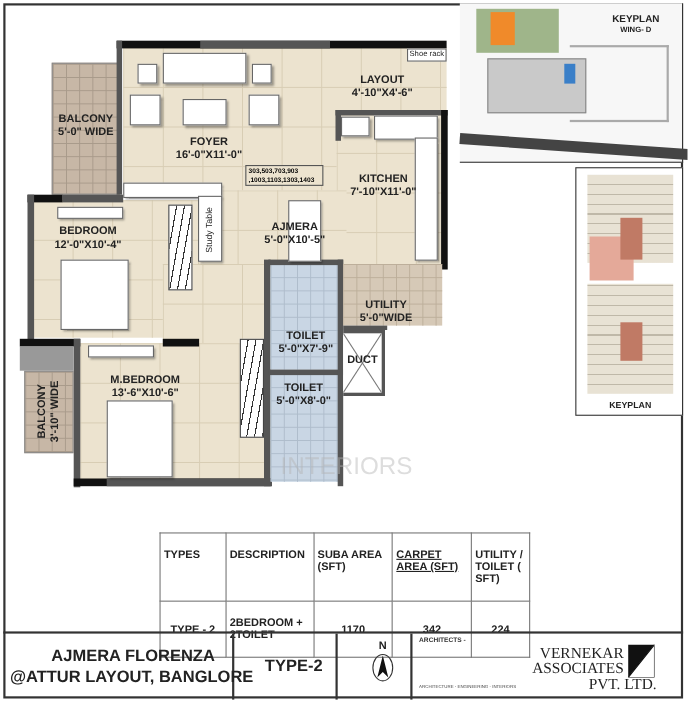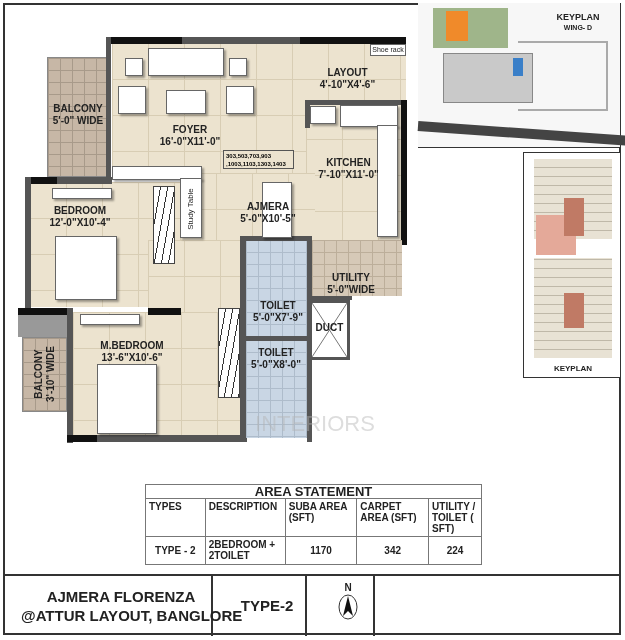--- a/index.html
+++ b/index.html
@@ -9,21 +9,21 @@
   .lbl { position: absolute; font-weight: bold; color: #222; font-size: 10px; line-height: 12px; text-align: center; white-space: nowrap; font-family: "Liberation Sans", sans-serif; }
   .floor { background-color: #ece3cf; background-image: linear-gradient(#d8cdb4 1px, transparent 1px), linear-gradient(90deg, #d8cdb4 1px, transparent 1px); background-size: 36px 36px; }
   .balc { background-color: #c7b7a6; background-image: linear-gradient(#a89a8a 1px, transparent 1px), linear-gradient(90deg, #a89a8a 1px, transparent 1px); background-size: 12px 12px; }
   .toil { background-color: #c9d6e4; background-image: linear-gradient(#aebccb 1px, transparent 1px), linear-gradient(90deg, #aebccb 1px, transparent 1px); background-size: 12px 12px; }
   .util { background-color: #d6c9b7; background-image: linear-gradient(#bcae9a 1px, transparent 1px), linear-gradient(90deg, #bcae9a 1px, transparent 1px); background-size: 12px 12px; }
   .wall { position: absolute; background: #555; }
   .wallb { position: absolute; background: #111; }
   .furn { position: absolute; background: #fff; border: 1px solid #666; box-shadow: 2px 2px 2px rgba(0,0,0,0.35); }
   .wardrobe { position: absolute; background: #fff; border: 1px solid #444; background-image: repeating-linear-gradient(100deg, transparent 0 6px, #333 6px 7px); }
   table.area { border-collapse: collapse; position: absolute; left: 145px; top: 484px; width: 337px; font-family: "Liberation Sans", sans-serif; }
-  table.area td { border: 1px solid #777; font-weight: bold; font-size: 10px; color: #222; padding: 2px 3px; vertical-align: top; line-height: 11px; }
+  table.area td { border: 1px solid #777; font-weight: bold; font-size: 10px; color: #222; padding: 14px 3px; vertical-align: top; line-height: 11px; }
   table.area td.title { font-size: 13px; text-align: center; padding: 1px; }
   table.area td.val { text-align: center; vertical-align: middle; }
   .bottom { position: absolute; left: 3px; top: 574px; width: 618px; height: 62px; border-top: 2px solid #333; }
   .bcell { position: absolute; top: 0; height: 60px; border-right: 2px solid #333; }
 </style>
 </head>
 <body>
 
 <div class="frame"></div>
 
@@ -166,48 +166,56 @@
   <div class="abs" style="left:10px;top:6px;width:78px;height:80px;background:repeating-linear-gradient(0deg,#e8e2d4 0 8px,#bfb8a8 8px 9px);"></div>
   <div class="abs" style="left:12px;top:62px;width:40px;height:40px;background:#e4a999;"></div>
   <div class="abs" style="left:40px;top:45px;width:20px;height:38px;background:#c07a65;"></div>
   <div class="abs" style="left:10px;top:105px;width:78px;height:100px;background:repeating-linear-gradient(0deg,#e8e2d4 0 8px,#bfb8a8 8px 9px);"></div>
   <div class="abs" style="left:40px;top:140px;width:20px;height:35px;background:#c07a65;"></div>
   <div class="lbl" style="left:0;top:210px;width:98px;font-size:8px;">KEYPLAN</div>
 </div>
 
 <table class="area">
   <tbody>
-      <tr>
-    <td class="title" colspan="5">AREA STATEMENT</td>
-  </tr>
   <tr style="height:36px;">
     <td style="width:60px;">TYPES</td>
     <td style="width:80px;">DESCRIPTION</td>
     <td style="width:72px;">SUBA AREA (SFT)</td>
-    <td style="width:72px;">CARPET AREA (SFT)</td>
+    <td style="width:72px;text-decoration:underline;">CARPET AREA (SFT)</td>
     <td style="width:53px;">UTILITY / TOILET ( SFT)</td>
   </tr>
   <tr style="height:28px;">
     <td class="val">TYPE - 2</td>
     <td>2BEDROOM + 2TOILET</td>
     <td class="val">1170</td>
     <td class="val">342</td>
     <td class="val">224</td>
   </tr>
 </tbody>
   </table>
 
 <div class="bottom">
   <div class="bcell" style="left:0;width:210px;">
     <div class="lbl" style="left:2px;top:12px;width:232px;font-size:15px;line-height:18px;">AJMERA FLORENZA</div>
-    <div class="lbl" style="left:0;top:31px;width:252px;font-size:15px;line-height:18px;text-align:left;padding-left:18px;">@ATTUR LAYOUT, BANGLORE</div>
+    <div class="lbl" style="left:0;top:31px;width:252px;font-size:15px;line-height:18px;text-align:left;padding-left:6px;">@ATTUR LAYOUT, BANGLORE</div>
   </div>
   <div class="bcell" style="left:210px;width:94px;">
     <div class="lbl" style="left:0;top:21px;width:108px;font-size:15px;line-height:18px;">TYPE-2</div>
   </div>
   <div class="bcell" style="left:320px;width:52px;">
     <div class="lbl" style="left:0;top:6px;width:50px;font-size:10px;">N</div>
     <svg class="abs" style="left:14px;top:18px;" width="22" height="26">
       <ellipse cx="11" cy="13" rx="9" ry="12" fill="none" stroke="#333" stroke-width="1"></ellipse>
       <polygon points="11,2 16,22 11,17 6,22" fill="#111"></polygon>
     </svg>
   </div>
+  <div class="abs" style="left:374px;top:0;width:244px;height:60px;">
+    <div class="abs" style="left:4px;top:4px;font-size:6px;font-weight:bold;color:#333;">ARCHITECTS -</div>
+    <div class="abs" style="left:80px;top:12px;width:110px;text-align:right;font-family:'Liberation Serif',serif;font-size:14px;line-height:14px;color:#222;">VERNEKAR</div>
+    <div class="abs" style="left:80px;top:26px;width:110px;text-align:right;font-family:'Liberation Serif',serif;font-size:14px;line-height:14px;color:#222;">ASSOCIATES</div>
+    <div class="abs" style="left:100px;top:40px;width:120px;text-align:right;font-family:'Liberation Serif',serif;font-size:14px;line-height:14px;color:#222;">PVT. LTD.</div>
+    <div class="abs" style="left:4px;top:45px;font-size:4px;color:#444;">ARCHITECTURE - ENGINEERING - INTERIORS</div>
+    <svg class="abs" style="left:194px;top:10px;" width="24" height="30">
+      <polygon points="0,0 24,0 0,30" fill="#111"></polygon>
+      <polygon points="24,0 24,30 0,30" fill="#fff" stroke="#111" stroke-width="1"></polygon>
+    </svg>
+  </div>
 </div>
 
 </body></html>

